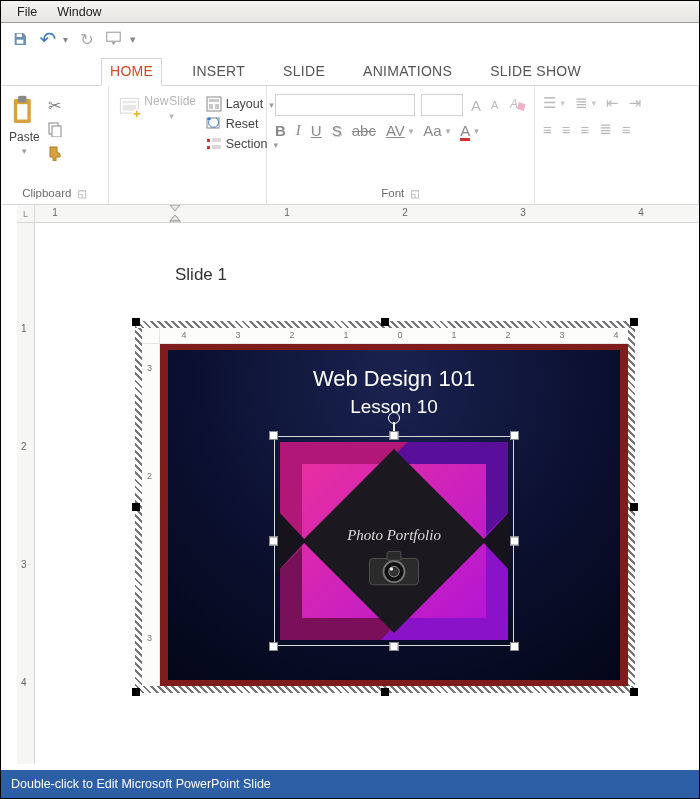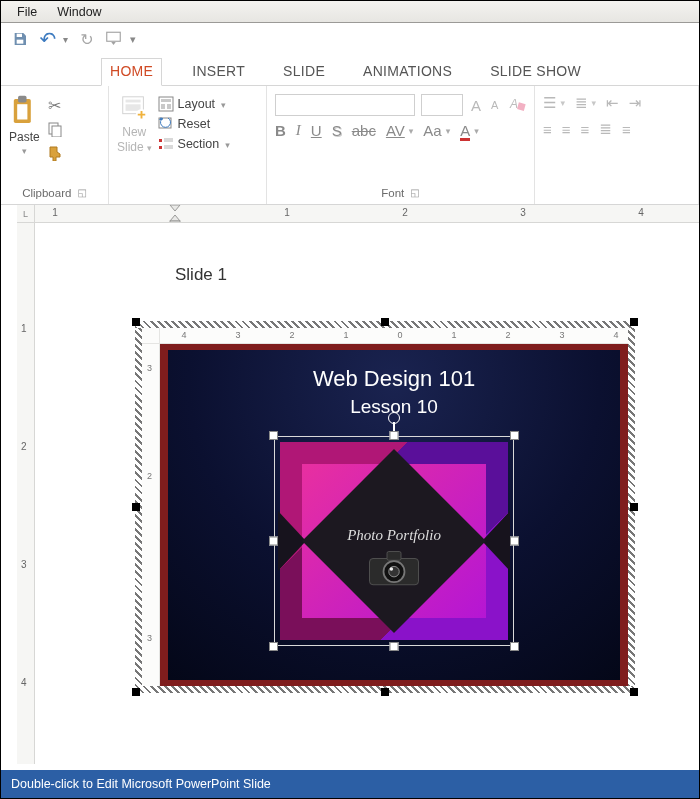--- a/index.html
+++ b/index.html
@@ -16,32 +16,32 @@
   .qat .chev { font-size: 10px; color:#888; margin-left:-4px; }
 
   
   .tabs { display: flex; align-items: flex-end; height: 30px; padding-left: 100px; gap: 22px; font-size: 14px; color: #555; background:#fff; }
   .tabs .tab { padding: 4px 8px 6px 8px; cursor: default; letter-spacing: .3px; }
   .tabs .tab.active { color: #d04a24; border: 1px solid #d6d6d6; border-bottom: 1px solid #fff; background:#fff; position:relative; top:1px; }
 
   
   .ribbon { height: 120px; border-top: 1px solid #d6d6d6; border-bottom: 1px solid #d6d6d6; background:#fff; display:flex; }
   .group { border-right: 1px solid #e3e3e3; padding: 4px 8px 2px 8px; display:flex; flex-direction: column; position:relative; }
-  .group-label { font-size: 11.5px; color:#6b6b6b; text-align:center; padding: 2px 0 3px 0; border-top:1px solid transparent; height:18px; display:flex; align-items:flex-start; justify-content:center; gap:6px;}
+  .group-label { font-size: 11.5px; color:#6b6b6b; text-align:center; padding: 2px 0 3px 0; border-top:1px solid transparent; height:18px; display:flex; align-items:flex-end; justify-content:center; gap:6px;}
   .group-body { flex:1; display:flex; align-items:flex-start; gap:6px; padding-top:4px; }
   .dlaunch { font-size:10px; color:#999; }
 
   
   .paste-btn { display:flex; flex-direction:column; align-items:center; font-size:12px; color:#444; gap:2px; }
   .paste-btn svg { width:28px; height:34px; }
   .mini-col { display:flex; flex-direction:column; gap:6px; margin-top:2px; }
   .mini-col .m { width:18px; height:18px; color:#7a7a7a; display:flex; align-items:center; justify-content:center; }
 
   
-  .newslide { display:flex; flex-direction:column; align-items:center; font-size:12px; color:#b5b5b5; gap:1px; }
+  .newslide { display:flex; flex-direction:row; align-items:flex-start; font-size:12px; color:#b5b5b5; gap:1px; }
   .newslide svg { width:30px; height:30px; }
   .slides-opts { display:flex; flex-direction:column; gap:4px; font-size:12.5px; color:#444; margin-top:2px; }
   .slides-opts .row { display:flex; align-items:center; gap:4px; }
   .slides-opts .ico { width:16px; height:16px; }
 
   
   .font-group .group-body { flex-direction:column; gap:6px; align-items:flex-start; }
   .font-row1 { display:flex; gap:6px; align-items:center; }
   .font-row1 .fontbox { width:140px; height:22px; border:1px solid #cfcfcf; background:#fff; }
   .font-row1 .sizebox { width:42px; height:22px; border:1px solid #cfcfcf; background:#fff; }

